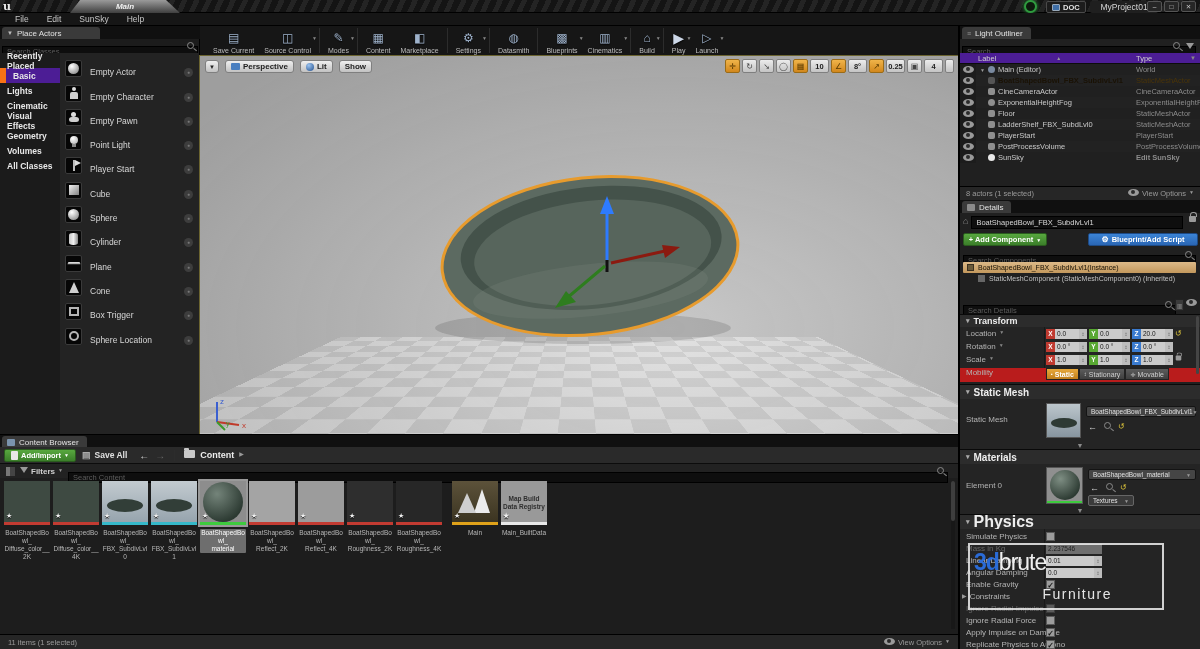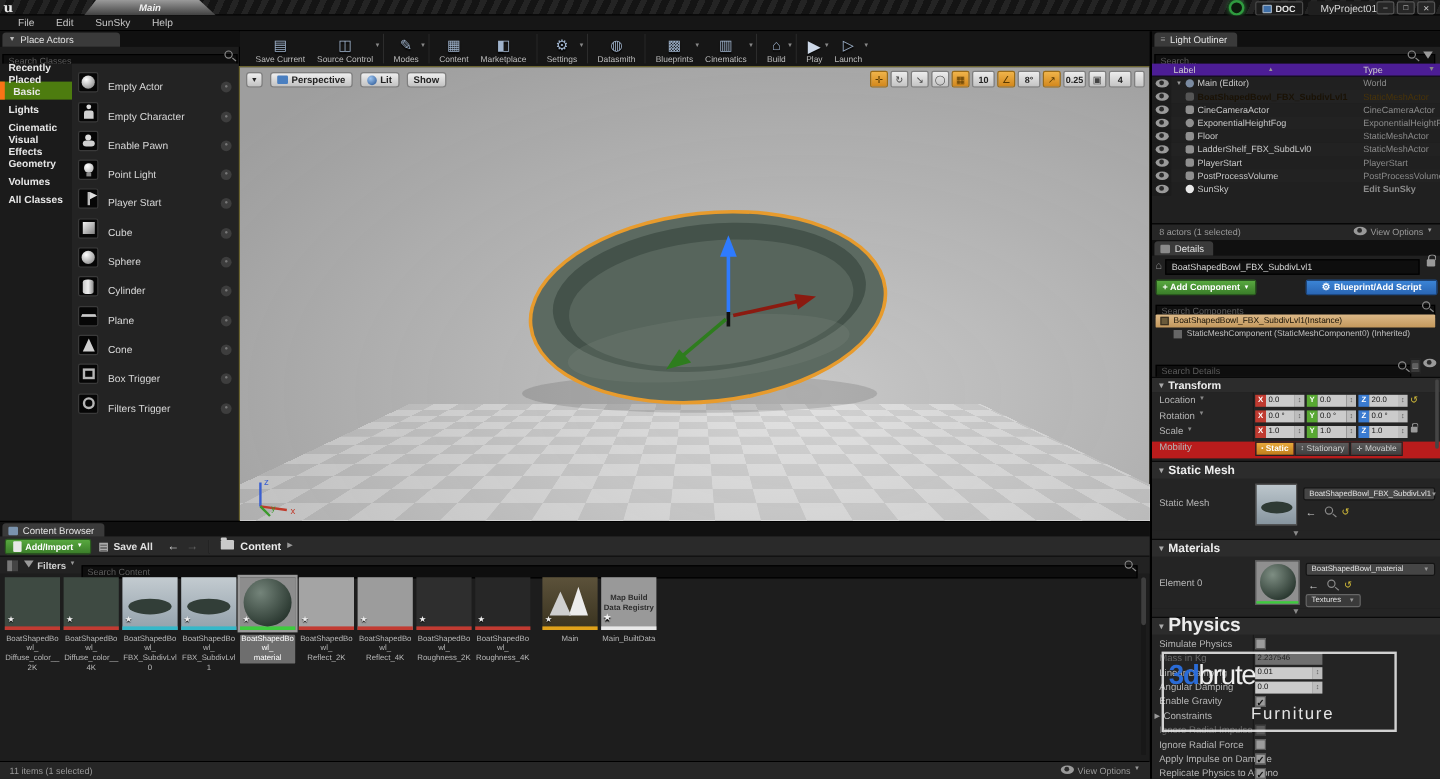--- a/index.html
+++ b/index.html
@@ -23,21 +23,21 @@
   
   .pa{position:absolute;left:0;top:26px;width:200px;height:408px;background:#1c1c1c;border-right:1px solid #000}
   .pa-tabrow{position:absolute;left:0;top:0;width:200px;height:13px;background:#101010}
   .pa-tab{position:absolute;left:2px;top:1px;height:12px;width:98px;background:#3a3a3a;border-radius:3px 3px 0 0;display:flex;align-items:center;gap:4px;padding-left:5px;font-size:8px;color:#e0e0e0}
   .srch{background:#0e0e0e;border:1px solid #000;color:#9a9a9a;font-size:7.5px;padding:0 4px;outline:none;font-family:"Liberation Sans",sans-serif}
   .srch::placeholder{color:#5c5c5c}
   .mag{width:7px;height:7px;border:1.4px solid #8a8a8a;border-radius:50%;position:relative;display:inline-block}
   .mag::after{content:"";position:absolute;left:5px;top:6px;width:4px;height:1.4px;background:#8a8a8a;transform:rotate(40deg)}
   .pa-cats{position:absolute;left:0;top:27px;width:60px;bottom:0;background:#1b1b1b}
   .pa-cat{height:15px;display:flex;align-items:center;padding-left:7px;font-size:8.5px;font-weight:bold;color:#e8e8e8}
-  .pa-cat.sel{background:#4d7c0f;border-left:4px solid #f97316}
+  .pa-cat.sel{background:#4c1d95;border-left:6px solid #f97316}
   .pa-list{position:absolute;left:60px;top:27px;right:0;bottom:0;background:#232323}
   .pa-row{height:24.3px;display:flex;align-items:flex-end;padding-left:5px;position:relative}
   .pa-thumb{width:17px;height:17px;background:#060606;border:1px solid #3a3a3a;border-radius:2px;display:flex;align-items:center;justify-content:center;margin-right:8px}
   .pa-label{font-size:8.5px;color:#d8d8d8}
   .grip{position:absolute;right:6px;width:9px;height:9px;border-radius:50%;background:#3d3d3d;color:#777;font-size:5px;line-height:9px;text-align:center}
   .i-ball{width:11px;height:11px;border-radius:50%;background:radial-gradient(circle at 35% 30%,#fff,#777)}
   .i-person{width:4px;height:4px;border-radius:50%;background:#ddd;position:relative;top:-4px}
   .i-person::after{content:"";position:absolute;left:-2px;top:5px;width:8px;height:7px;background:#cfcfcf;border-radius:2px 2px 0 0}
   .i-pawn{width:5px;height:5px;border-radius:50%;background:#ddd;position:relative;top:-3px}
   .i-pawn::after{content:"";position:absolute;left:-2.5px;top:5px;width:10px;height:5px;background:#cfcfcf;border-radius:40%/70%}
@@ -211,21 +211,21 @@
         <span class="pa-thumb">
           <span class="i-person"></span>
         </span>
         <span class="pa-label">Empty Character</span>
         <span class="grip">●</span>
       </div>
     <div class="pa-row">
         <span class="pa-thumb">
           <span class="i-pawn"></span>
         </span>
-        <span class="pa-label">Enable Pawn</span>
+        <span class="pa-label">Empty Pawn</span>
         <span class="grip">●</span>
       </div>
     <div class="pa-row">
         <span class="pa-thumb">
           <span class="i-bulb"></span>
         </span>
         <span class="pa-label">Point Light</span>
         <span class="grip">●</span>
       </div>
     <div class="pa-row">
@@ -274,21 +274,21 @@
         <span class="pa-thumb">
           <span class="i-boxtrig"></span>
         </span>
         <span class="pa-label">Box Trigger</span>
         <span class="grip">●</span>
       </div>
     <div class="pa-row">
         <span class="pa-thumb">
           <span class="i-spheretrig"></span>
         </span>
-        <span class="pa-label">Filters Trigger</span>
+        <span class="pa-label">Sphere Location</span>
         <span class="grip">●</span>
       </div>
   </div>
 </div>
 
 <div class="maintb">
   <div class="tbtn">
       <span class="glyph">▤</span>
       <span class="tlabel">Save Current</span>
     </div>

